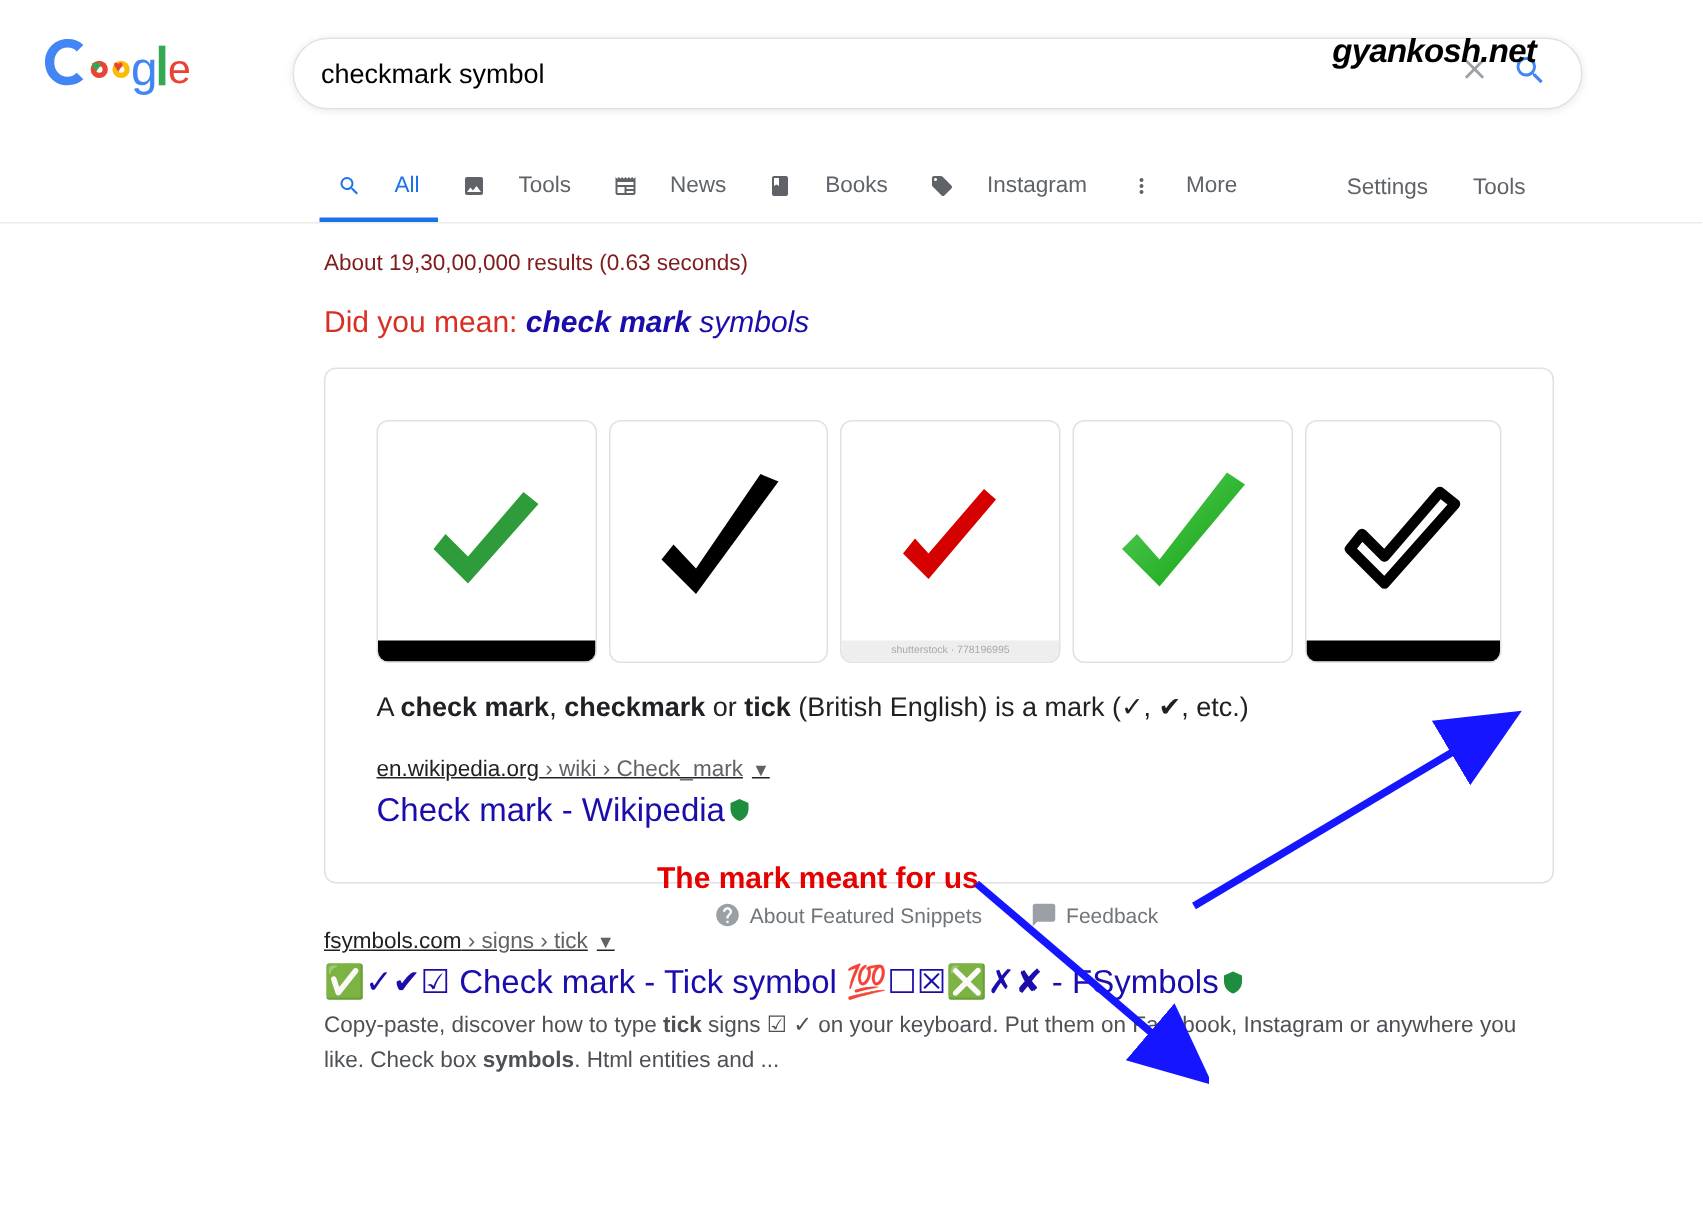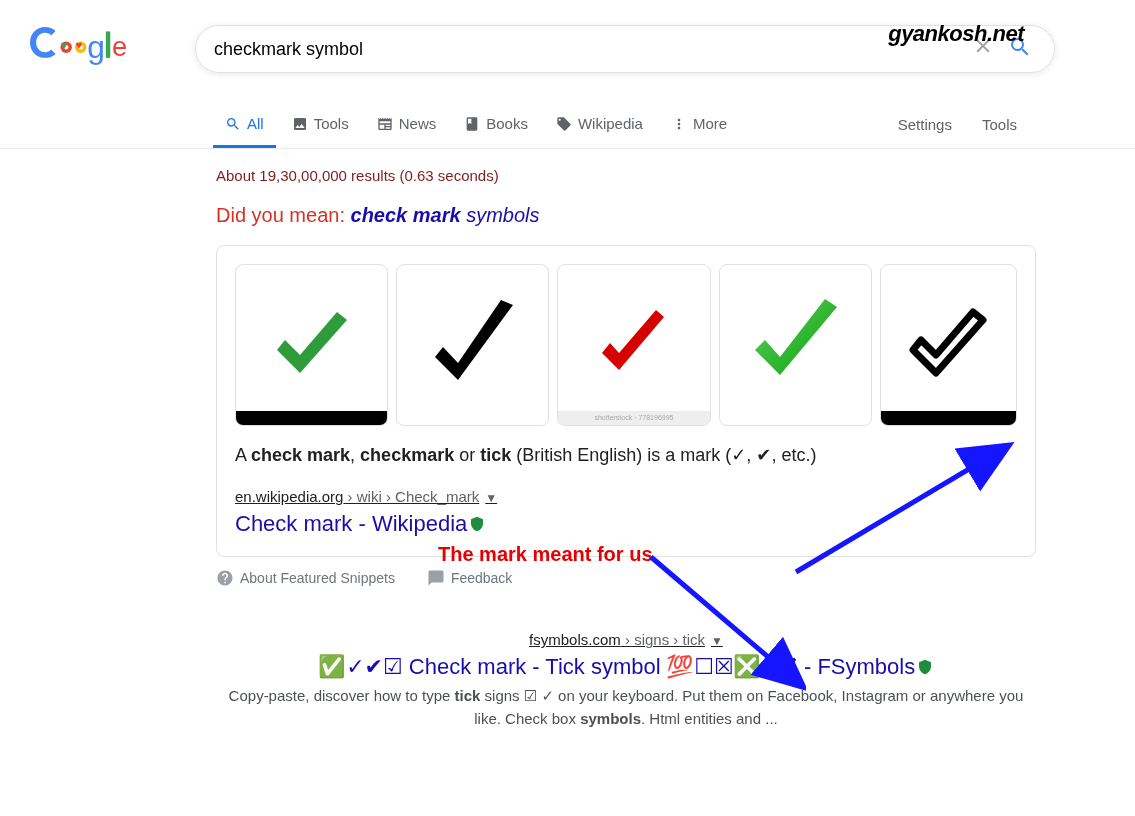--- a/index.html
+++ b/index.html
@@ -7,58 +7,58 @@
   .header { display: flex; align-items: center; padding: 25px 0 0 30px; }
   .logo { width: 120px; margin-right: 45px; }
   .searchbar { display:flex; align-items:center; height:48px; border:1px solid #dfe1e5; border-radius:24px; box-shadow:0 1px 6px rgba(32,33,36,.1); width:860px; padding:4px 18px; position:relative; }
   .searchbar input { flex:1; font-size:18px; border:none; outline:none; }
   .sb-clear { color:#9aa0a6; font-size:22px; padding:0 10px; cursor:pointer; }
   .sb-search { color:#4285f4; padding:0 4px; cursor:pointer; }
   .watermark { position:absolute; top:-5px; right:30px; font-weight:bold; font-size:22px; font-family:Arial; color:#000; letter-spacing:-0.5px;font-style:italic; }
 
   .navrow { display:flex; align-items:center; padding:0 0 0 213px; border-bottom:1px solid #ebebeb; margin-top:28px; }
   .navtabs { display:flex; gap:4px; }
-  .tab { display:flex; align-items:center; gap:6px; padding:14px 12px 13px; font-size:15px; color:#5f6368; border-bottom:3px solid transparent; cursor:pointer; }
+  .tab { display:flex; align-items:center; gap:22px; padding:14px 12px 13px; font-size:15px; color:#5f6368; border-bottom:3px solid transparent; cursor:pointer; }
   .tab.active { color:#1a73e8; border-bottom-color:#1a73e8; }
   .tab .ic { fill:#5f6368; }
   .tab.active .ic { fill:#1a73e8; }
   .nright { margin-left:auto; display:flex; gap:30px; padding-right:118px; font-size:15px; color:#5f6368;text-align:right; }
   .nright span { cursor:pointer; }
 
   .content { padding:18px 0 30px 216px; width:1050px; }
   .stats { color:#7f1d1d; font-size:15px; margin-bottom:20px; }
   .dym { font-size:20px; margin-bottom:18px; }
   .dym .label { color:#d93025; }
   .dym .link { color:#1a0dab; font-style:italic; font-weight:bold; cursor:pointer; }
   .dym .sfx { color:#1a0dab; font-style:italic; }
 
-  .snippet { border:1px solid #dfe1e5; border-radius:8px; padding:18px; width:820px; position:relative; }
+  .snippet { border:1px solid #dfe1e5; border-radius:8px; padding:34px; width:820px; position:relative; }
   .thumbs { display:flex; gap:8px; margin-bottom:18px; }
   .thumb { width:154px; height:162px; border:1px solid #dfe1e5; border-radius:8px; display:flex; align-items:center; justify-content:center; position:relative; overflow:hidden; cursor:pointer; background:#fff; }
   .thumb .bk { position:absolute; bottom:0; left:0; right:0; height:14px; background:#000; }
   .thumb svg { width:100px; height:100px; }
   .thumb5 { width:138px; border-left:1px solid #dfe1e5; }
 
   .desc { font-size:18px; color:#202124; margin-bottom:22px; }
   .desc b { font-weight:bold; }
   .cite { color:#202124; font-size:15px; margin-bottom:6px;text-decoration:underline; }
   .cite .grey { color:#5f6368; }
   .cite .drop { color:#5f6368; margin-left:6px; cursor:pointer; font-size:12px; }
   .rtitle { color:#1a0dab; font-size:22px; cursor:pointer; }
   .badge { display:inline-block; vertical-align:middle; margin-left:2px; }
 
-  .under { display:flex; gap:32px; justify-content:flex-start; padding:12px 4px 0 0; font-size:14px; color:#70757a; width:820px; }
+  .under { display:flex; gap:32px; justify-content:center; padding:12px 4px 0 0; font-size:14px; color:#70757a; width:820px; }
   .under .u1 { display:flex; align-items:center; gap:6px; cursor:pointer; }
 
   .anno { position:relative; width:820px; height:0; }
   .anno-text { position:absolute; top:-44px; left:222px; color:#e60000; font-weight:bold; font-size:20px; }
   .arrow1 { position:absolute; top:-155px; left:560px; width:250px; height:160px; }
   .arrow2 { position:absolute; top:-42px; left:330px; width:260px; height:150px; }
 
-  .result2 { margin-top:44px; width:820px;text-align:center; }
+  .result2 { width:820px; }
   .rdesc { color:#4d5156; font-size:15px; line-height:1.5; margin-top:4px; }
   .rdesc b { color:#4d5156; font-weight:bold; }
 </style>
 </head>
 <body>
 
 <div class="header">
   <div class="logo">
     <svg viewBox="0 0 272 92">
         <g>
@@ -114,21 +114,21 @@
     <div class="tab">
       <svg class="ic" width="16" height="16" viewBox="0 0 24 24">
           <path d="M18 2H6c-1.1 0-2 .9-2 2v16c0 1.1.9 2 2 2h12c1.1 0 2-.9 2-2V4c0-1.1-.9-2-2-2zM6 4h5v8l-2.5-1.5L6 12V4z"></path>
         </svg>
       <span>Books</span>
     </div>
     <div class="tab">
       <svg class="ic" width="16" height="16" viewBox="0 0 24 24">
           <path d="M21.41 11.58l-9-9C12.05 2.22 11.55 2 11 2H4c-1.1 0-2 .9-2 2v7c0 .55.22 1.05.59 1.42l9 9c.36.36.86.58 1.41.58s1.05-.22 1.41-.59l7-7c.37-.36.59-.86.59-1.41s-.23-1.06-.59-1.42zM5.5 7C4.67 7 4 6.33 4 5.5S4.67 4 5.5 4 7 4.67 7 5.5 6.33 7 5.5 7z"></path>
         </svg>
-      <span>Wikipedia</span>
+      <span>Instagram</span>
     </div>
     <div class="tab">
       <svg class="ic" width="16" height="16" viewBox="0 0 24 24">
           <path d="M12 8c1.1 0 2-.9 2-2s-.9-2-2-2-2 .9-2 2 .9 2 2 2zm0 2c-1.1 0-2 .9-2 2s.9 2 2 2 2-.9 2-2-.9-2-2-2zm0 6c-1.1 0-2 .9-2 2s.9 2 2 2 2-.9 2-2-.9-2-2-2z"></path>
         </svg>
       <span>More</span>
     </div>
   </div>
   <div class="nright">
     <span>Settings</span>

